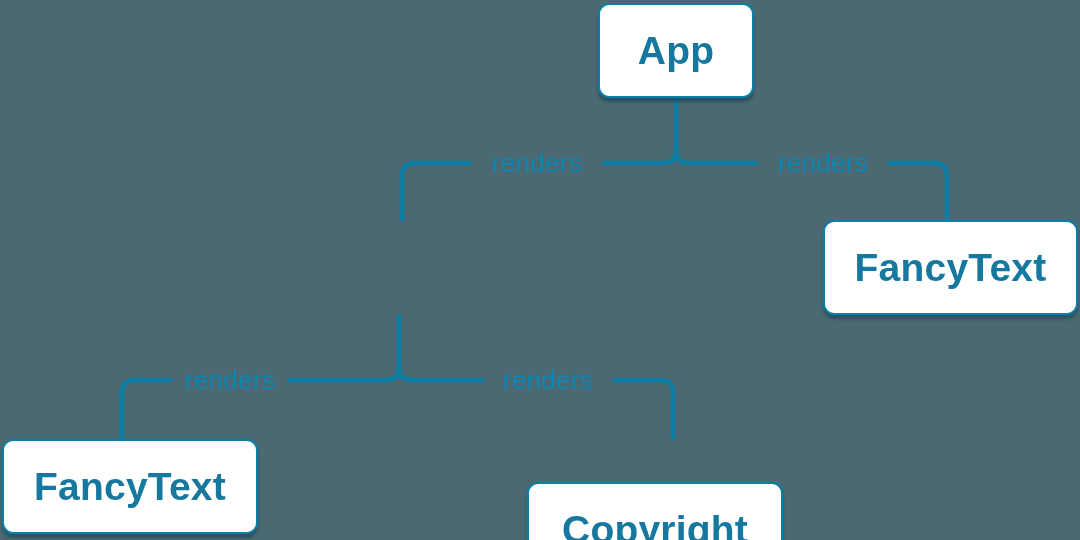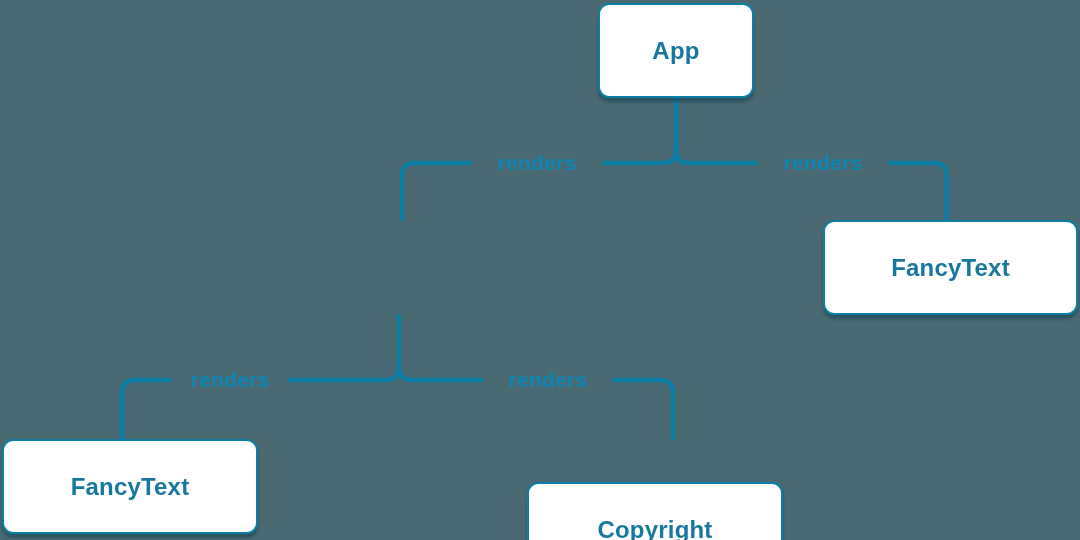--- a/index.html
+++ b/index.html
@@ -21,31 +21,31 @@
   .node{
     position:absolute;
     background:#ffffff;
     border:2.5px solid #0b7fa6;
     border-radius:11px;
     box-shadow:0 4px 3px rgba(7,55,75,0.45);
     display:flex;
     align-items:center;
     justify-content:center;
     color:#17789f;
-    font-size:24px;
+    font-size:39px;
     font-weight:600;
     letter-spacing:0.2px;
     box-sizing:border-box;
   }
   .edge-label{
     position:absolute;
     transform:translate(-50%,-50%);
     color:#0d86b3;
-    font-size:21px;
-    font-weight:700;
+    font-size:26px;
+    font-weight:400;
     white-space:nowrap;
     letter-spacing:0.3px;
   }
   
   .node-app{left:598px;top:3px;width:156px;height:95px;}
   .node-inspiration{left:190px;top:220px;width:444px;height:95px;}
   .node-fancy-right{left:823px;top:220px;width:255px;height:95px;}
   .node-fancy-left{left:2px;top:439px;width:256px;height:95px;}
   .node-copyright{left:527px;top:439px;width:256px;height:95px;margin-top:43px;}
   .label-1{left:537px;top:163px;}

